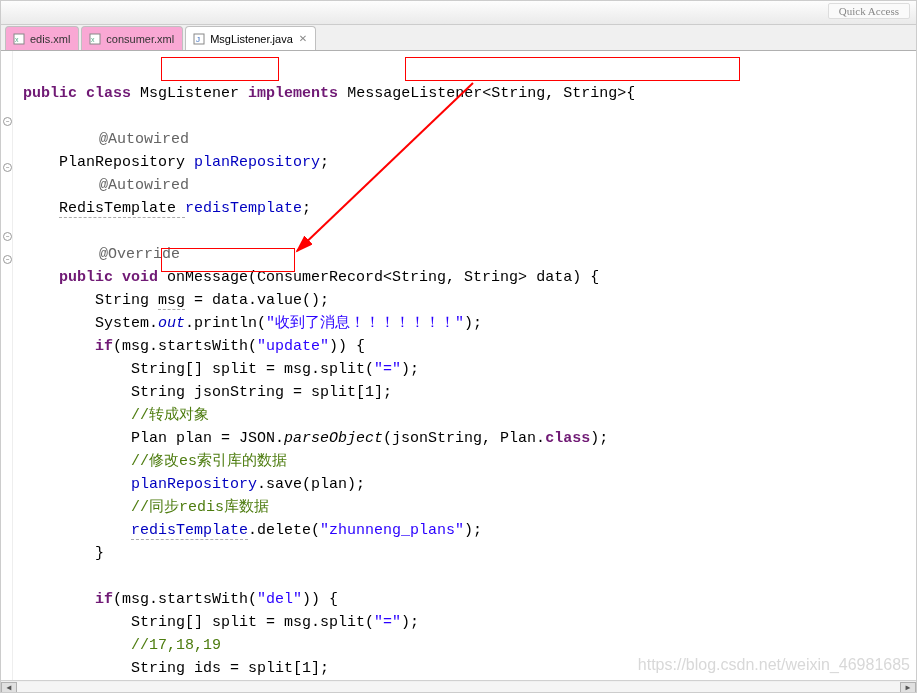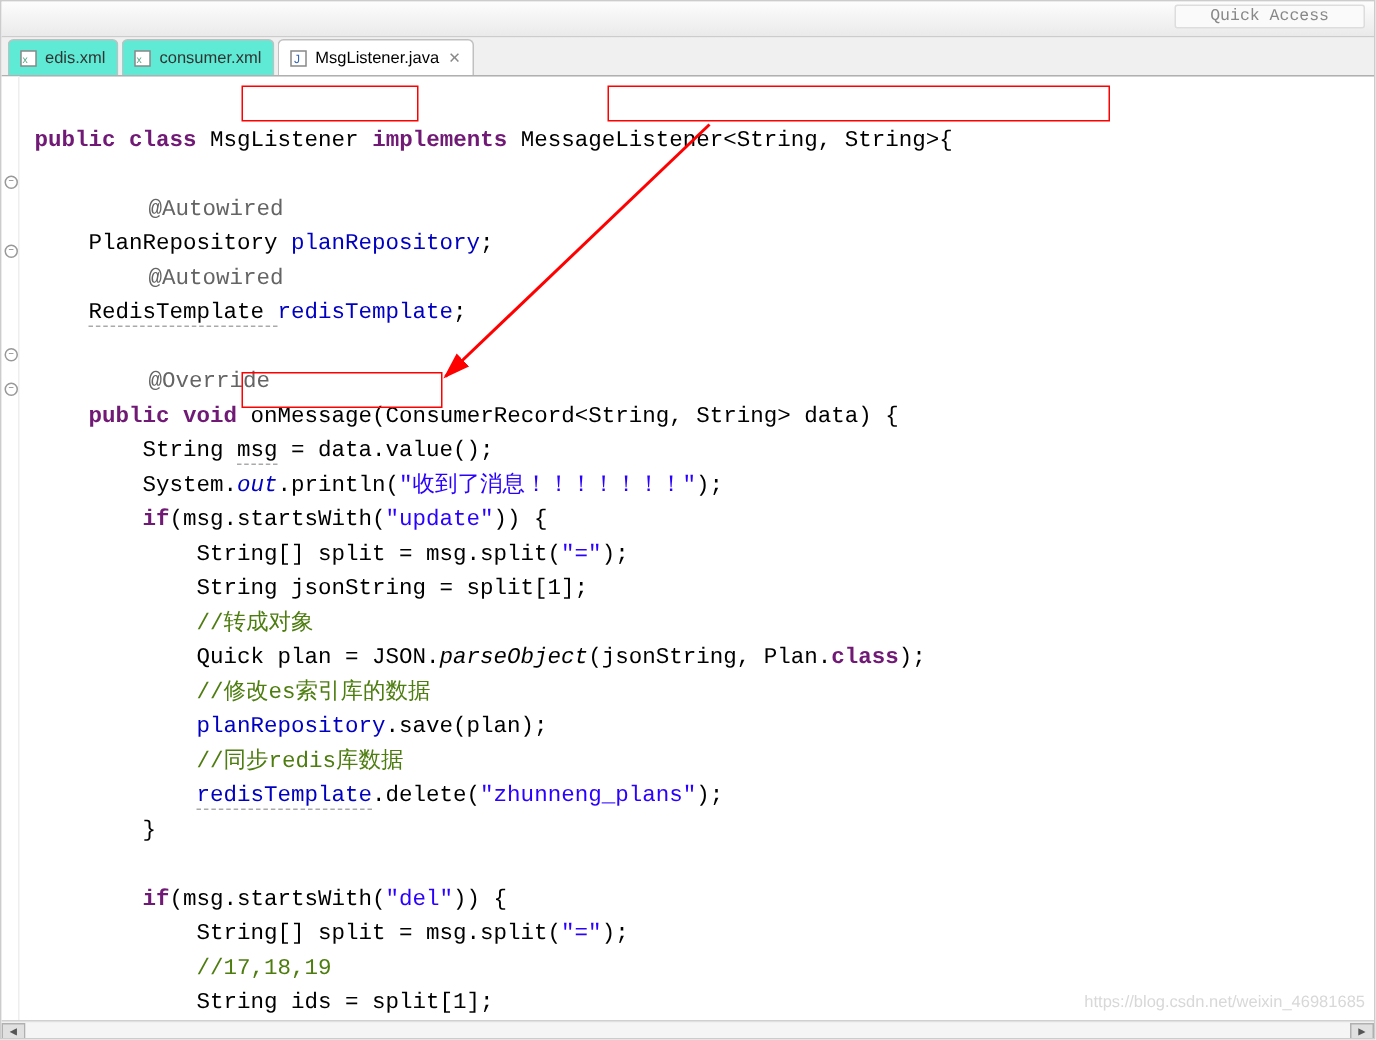--- a/index.html
+++ b/index.html
@@ -1,41 +1,41 @@
 <!DOCTYPE html>
 <html><head>
 <meta charset="utf-8">
 <style>
   * { box-sizing: border-box; margin: 0; padding: 0; }
   body { font-family: Consolas, 'Courier New', monospace; font-size: 14px; background: #fff; width: 917px; height: 693px; overflow: hidden; position: relative; border: 1px solid #ccc; }
   .topbar { height: 24px; background: linear-gradient(#fdfdfd,#eaeaea); border-bottom: 1px solid #ccc; }
   .tabbar { display: flex; align-items: flex-end; height: 26px; background: #f0f0f0; border-bottom: 1px solid #b0b0b0; padding-left: 4px; position: relative; }
-  .etab { display: flex; align-items: center; height: 24px; padding: 0 8px 0 6px; margin-right: 2px; background: #5eead4; border: 1px solid #c0c0c0; border-bottom: none; border-radius: 4px 4px 0 0; font-family: Tahoma, sans-serif; font-size: 11px; color: #333; cursor: pointer; gap: 4px; }
+  .etab { display: flex; align-items: center; height: 24px; padding: 0 8px 0 6px; margin-right: 2px; background: #f9a8d4; border: 1px solid #c0c0c0; border-bottom: none; border-radius: 4px 4px 0 0; font-family: Tahoma, sans-serif; font-size: 11px; color: #333; cursor: pointer; gap: 4px; }
   .etab.active { background: #fff; color: #000; }
   .etab .ticon { width: 14px; height: 14px; display: inline-flex; align-items: center; justify-content: center; }
   .etab .close-x { font-size: 10px; color: #888; margin-left: 2px; }
   .editor-wrap { display: flex; height: calc(693px - 24px - 26px - 14px); position: relative; }
   .gutter { width: 12px; background: #fff; border-right: 1px solid #eee; position: relative; }
   .code { flex: 1; padding: 8px 0 8px 10px; white-space: pre; line-height: 23px; font-size: 15px; color: #000; overflow: hidden; position: relative; }
   .kw { color: #701a75; font-weight: bold; }
   .str { color: #2a00ff; }
   .ann { color: #646464; padding-left: 40px; }
   .cmt { color: #4d7c0f; }
   .it { font-style: italic; }
   .field { color: #0000c0; }
   .staticf { color: #0000c0; font-style: italic; }
   .dotted { border-bottom: 1px dashed #aaa; }
   .scrollbar-h { height: 14px; background: #f0f0f0; border-top: 1px solid #d0d0d0; display: flex; align-items: center; }
   .sb-btn { width: 16px; height: 12px; background: #e0e0e0; border: 1px solid #b0b0b0; display: flex; align-items: center; justify-content: center; font-size: 8px; color: #555; }
   .sb-track { flex: 1; height: 12px; background: #f5f5f5; position: relative; }
   .red-box { position: absolute; border: 1.5px solid #ff0000; pointer-events: none; }
   .arrow-svg { position: absolute; pointer-events: none; }
-  .watermark { position: absolute; right: 6px; bottom: 18px; font-family: Arial, sans-serif; font-size: 11px; color: #d8d8d8; }
+  .watermark { position: absolute; right: 6px; bottom: 18px; font-family: Arial, sans-serif; font-size: 16px; color: #d8d8d8; }
   .fold-circ { position: absolute; left: 2px; width: 9px; height: 9px; border: 1px solid #999; border-radius: 50%; background: #fff; font-size: 7px; line-height: 7px; text-align: center; color: #777; }
-  .top-right-btn { position: absolute; right: 6px; top: 2px; font-family: Liberation Mono, monospace; font-size: 11px; color: #888; border: 1px solid #ddd; padding: 1px 23px; background: #fafafa; border-radius: 2px; }
+  .top-right-btn { position: absolute; right: 6px; top: 2px; font-family: Liberation Serif, serif; font-size: 11px; color: #888; border: 1px solid #ddd; padding: 1px 10px; background: #fafafa; border-radius: 2px; }
 </style>
 </head>
 <body>
 
 <div class="topbar">
   <div class="top-right-btn">Quick Access</div>
 </div>
 
 <div class="tabbar">
   <div class="etab">
@@ -84,21 +84,21 @@
 <span>    <span class="dotted">RedisTemplate </span><span class="field">redisTemplate</span><span>;</span></span>
 
 <span>    <span class="ann">@Override</span></span>
 <span>    <span class="kw">public</span> <span class="kw">void</span><span> onMessage</span><span>(ConsumerRecord&lt;String, String&gt; data) {</span></span>
 <span>        <span>String </span><span class="dotted">msg</span><span> = data.value();</span></span>
 <span>        <span>System.</span><span class="staticf">out</span><span>.println(</span><span class="str">"收到了消息！！！！！！！"</span><span>);</span></span>
 <span>        <span class="kw">if</span><span>(msg.startsWith(</span><span class="str">"update"</span><span>)) {</span></span>
 <span>            <span>String[] split = msg.split(</span><span class="str">"="</span><span>);</span></span>
 <span>            <span>String jsonString = split[1];</span></span>
 <span>            <span class="cmt">//转成对象</span></span>
-<span>            <span>Quick plan = JSON.</span><span class="it">parseObject</span><span>(jsonString, Plan.</span><span class="kw">class</span><span>);</span></span>
+<span>            <span>Plan plan = JSON.</span><span class="it">parseObject</span><span>(jsonString, Plan.</span><span class="kw">class</span><span>);</span></span>
 <span>            <span class="cmt">//修改es索引库的数据</span></span>
 <span>            <span class="field">planRepository</span><span>.save(plan);</span></span>
 <span>            <span class="cmt">//同步redis库数据</span></span>
 <span>            <span class="field dotted">redisTemplate</span><span>.delete(</span><span class="str">"zhunneng_plans"</span><span>);</span></span>
 <span>        <span>}</span></span>
 
 <span>        <span class="kw">if</span><span>(msg.startsWith(</span><span class="str">"del"</span><span>)) {</span></span>
 <span>            <span>String[] split = msg.split(</span><span class="str">"="</span><span>);</span></span>
 <span>            <span class="cmt">//17,18,19</span></span>
 <span>            <span>String ids = split[1];</span></span>

